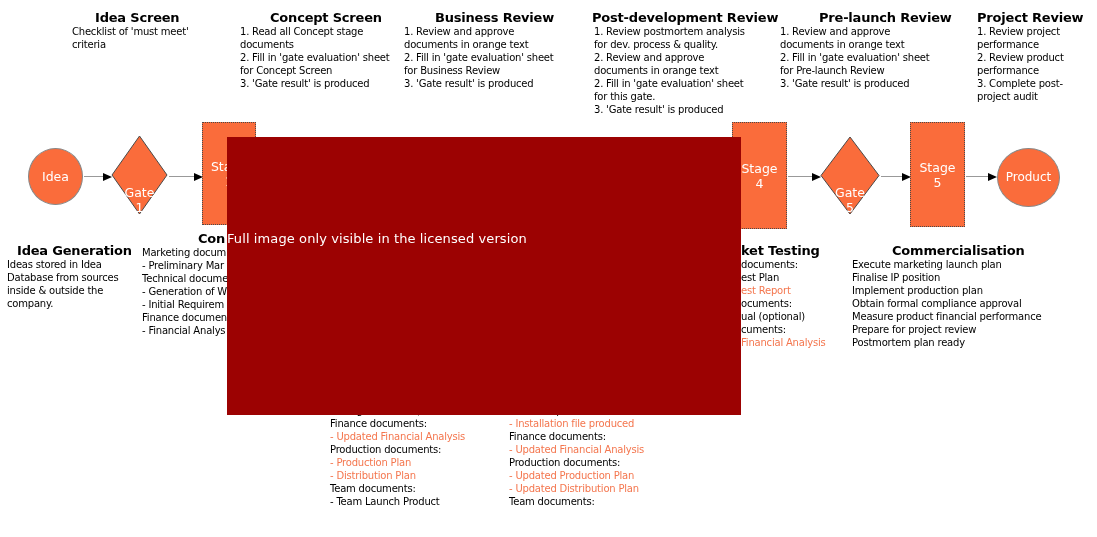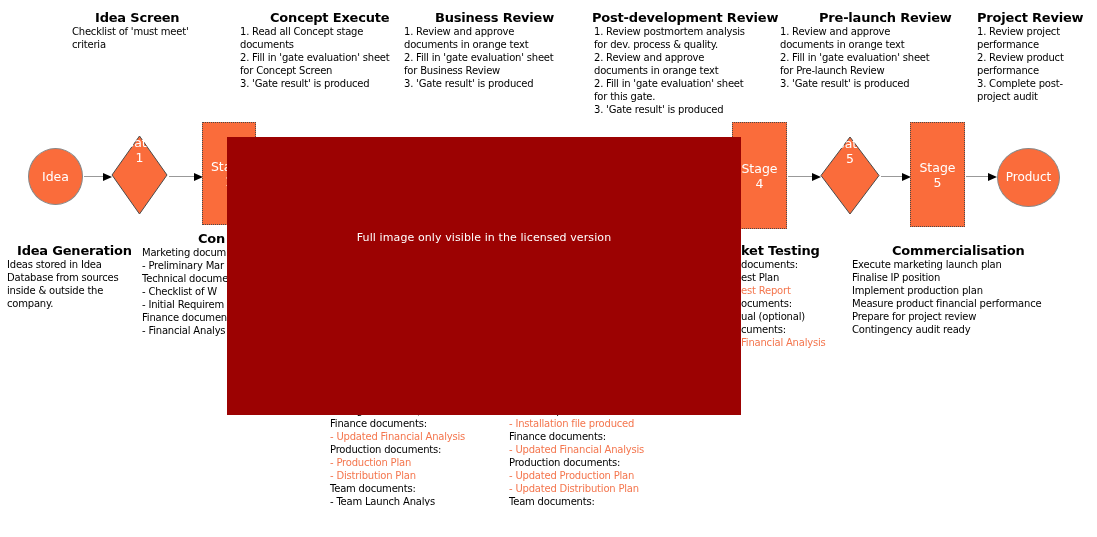--- a/index.html
+++ b/index.html
@@ -30,53 +30,53 @@
     position:absolute;background:var(--shape-fill);
     display:flex;flex-direction:column;align-items:center;justify-content:center;
     color:#ffffff;font-size:12.5px;line-height:15px;text-align:center;z-index:1;
   }
   .shape.circle{border-radius:50%;border:1px solid #888888;}
   .shape.rect{border:1px dotted var(--shape-border);}
   .shape-wrap{position:absolute;z-index:1;}
   .diamond-svg polygon{fill:var(--shape-fill);stroke:var(--shape-border);stroke-width:1;}
   .shape-label{
     position:absolute;inset:0;display:flex;flex-direction:column;
-    align-items:center;justify-content:flex-start;color:#ffffff;
+    align-items:center;justify-content:flex-end;color:#ffffff;
     font-size:12.5px;line-height:15px;text-align:center;
   }
   .arrow{position:absolute;display:flex;align-items:center;height:9px;z-index:0;}
   .arrow-line{height:1px;background:#999999;}
   .arrow-head{
     width:0;height:0;border-left:9px solid #000000;
     border-top:4.5px solid transparent;border-bottom:4.5px solid transparent;
   }
   
   .overlay{
     position:absolute;left:227px;top:137px;width:514px;height:278px;
     background:var(--overlay-red);z-index:10;
   }
   .overlay-text{
-    position:absolute;top:94px;left:0;right:0;text-align:center;
-    color:#ffffff;font-size:11px;letter-spacing:0.1px;
+    position:absolute;top:94px;left:0;right:0;
+    color:#ffffff;font-size:13px;letter-spacing:0.1px;
   }
 </style>
 </head>
 <body>
 
 <div class="canvas">
 
   <div class="col" style="left:72px;top:10px">
     <div class="col-title" style="margin-left:23px">Idea Screen</div>
     <div class="col-lines">
         <div class="line">Checklist of 'must meet'</div>
         <div class="line">criteria</div>
       </div>
   </div>
   <div class="col" style="left:240px;top:10px">
-    <div class="col-title" style="margin-left:30px">Concept Execute</div>
+    <div class="col-title" style="margin-left:30px">Concept Screen</div>
     <div class="col-lines">
         <div class="line">1. Read all Concept stage</div>
         <div class="line">documents</div>
         <div class="line">2. Fill in 'gate evaluation' sheet</div>
         <div class="line">for Concept Screen</div>
         <div class="line">3. 'Gate result' is produced</div>
       </div>
   </div>
   <div class="col" style="left:404px;top:10px">
     <div class="col-title" style="margin-left:31px">Business Review</div>
@@ -198,21 +198,21 @@
         <div class="line">inside &amp; outside the</div>
         <div class="line">company.</div>
       </div>
   </div>
   <div class="col" style="left:142px;top:231px">
     <div class="col-title" style="margin-left:56px">Con</div>
     <div class="col-lines">
         <div class="line">Marketing docum</div>
         <div class="line">- Preliminary Mar</div>
         <div class="line">Technical docume</div>
-        <div class="line">- Checklist of W</div>
+        <div class="line">- Generation of W</div>
         <div class="line">- Initial Requirem</div>
         <div class="line">Finance documen</div>
         <div class="line">- Financial Analys</div>
       </div>
   </div>
   <div class="col" style="left:741px;top:243px">
     <div class="col-title">ket Testing</div>
     <div class="col-lines">
         <div class="line">documents:</div>
         <div class="line">est Plan</div>
@@ -222,36 +222,37 @@
         <div class="line">cuments:</div>
         <div class="line orange">Financial Analysis</div>
       </div>
   </div>
   <div class="col" style="left:852px;top:243px">
     <div class="col-title" style="margin-left:40px">Commercialisation</div>
     <div class="col-lines">
         <div class="line">Execute marketing launch plan</div>
         <div class="line">Finalise IP position</div>
         <div class="line">Implement production plan</div>
+        <div class="line">Obtain formal compliance approval</div>
         <div class="line">Measure product financial performance</div>
         <div class="line">Prepare for project review</div>
-        <div class="line">Contingency audit ready</div>
+        <div class="line">Postmortem plan ready</div>
       </div>
   </div>
 
   <div class="col" style="left:330px;top:404px">
     <div class="col-lines">
         <div class="line">Management Plan)</div>
         <div class="line">Finance documents:</div>
         <div class="line orange">- Updated Financial Analysis</div>
         <div class="line">Production documents:</div>
         <div class="line orange">- Production Plan</div>
         <div class="line orange">- Distribution Plan</div>
         <div class="line">Team documents:</div>
-        <div class="line">- Team Launch Analys</div>
+        <div class="line">- Team Launch Product</div>
       </div>
   </div>
   <div class="col" style="left:509px;top:404px">
     <div class="col-lines">
         <div class="line">- User Help files</div>
         <div class="line orange">- Installation file produced</div>
         <div class="line">Finance documents:</div>
         <div class="line orange">- Updated Financial Analysis</div>
         <div class="line">Production documents:</div>
         <div class="line orange">- Updated Production Plan</div>

